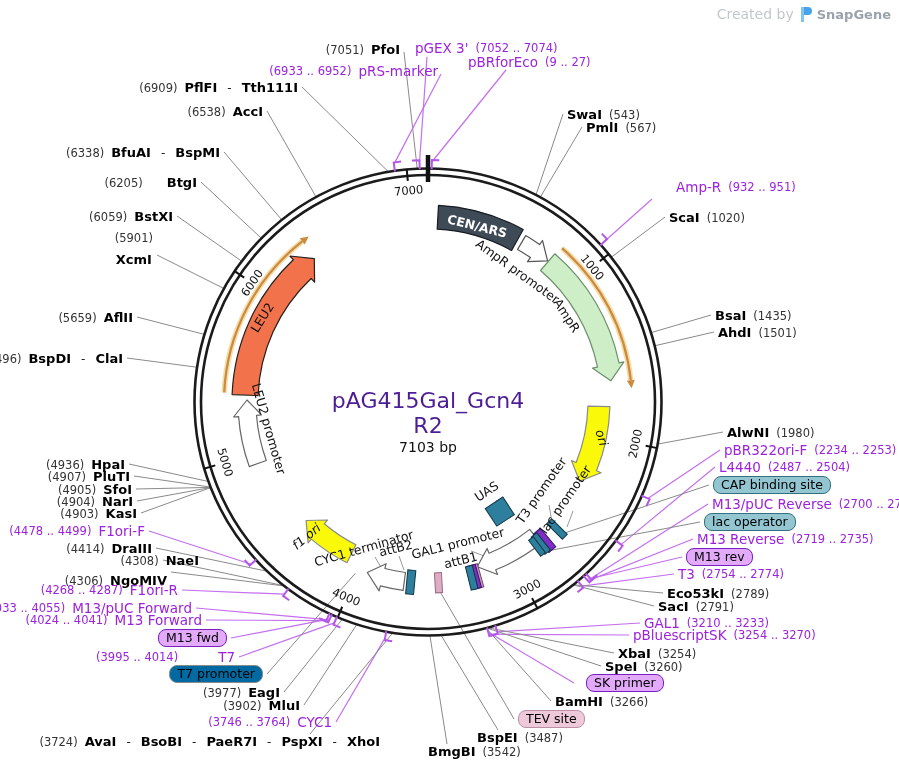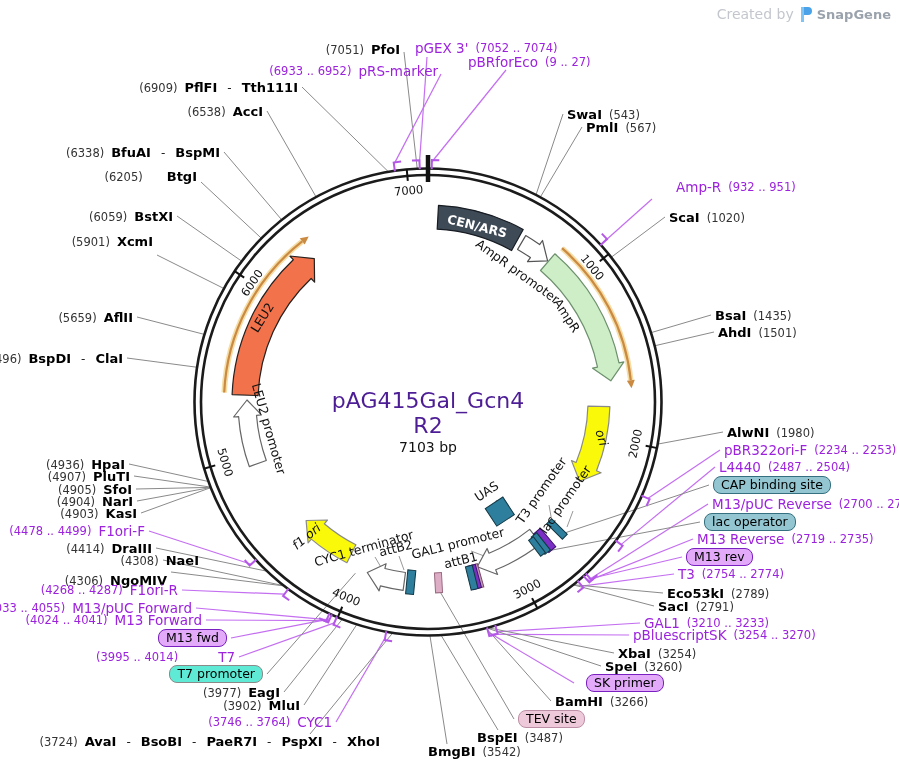--- a/index.html
+++ b/index.html
@@ -10,21 +10,21 @@
   .lbl{position:absolute;white-space:nowrap;display:flex;align-items:center;gap:7px;
        transform:translateY(-50%);pointer-events:auto;}
   .lbl span.enz{font-weight:700;font-size:13px;color:#000;}
   .lbl span.pos{font-size:11.5px;color:#333;}
   .lbl span.dash{font-size:12px;color:#222;margin:0 3px;}
   .lbl span.pname{font-size:13.5px;color:#9c22dd;}
   .lbl span.ppos{font-size:11.5px;color:#9c22dd;}
   .boxed{border-radius:8px;padding:0 7px 1px;font-size:12.5px;color:#000;border:1.6px solid;}
   .box-teal{background:#93c6d1;border-color:#34707f;}
   .box-purple{background:#e3aafa;border-color:#7a1fc0;}
-  .box-white{background:#5eead4;border-color:#8a8a8a;}
+  .box-white{background:#0369a1;border-color:#8a8a8a;}
   .box-pink{background:#edc9da;border-color:#bd8fa6;}
   #title{position:absolute;left:318px;top:388px;width:220px;text-align:center;}
   #title .name{font-weight:400;font-size:22px;color:#4c1d95;}
   #title .size{font-size:14px;color:#111;margin-top:1px;}
   #watermark{position:absolute;right:8px;top:6px;display:flex;align-items:center;gap:5px;}
   #watermark .created{font-size:14px;color:#c3c7cd;}
   #watermark .brand{font-size:13px;font-weight:600;color:#9aa2ac;}
 </style>
 </head>
 <body>
@@ -199,29 +199,29 @@
       <div class="lbl" style="top: 111px; right: 636px;">
         <span class="pos">(6538)</span>
         <span class="enz">AccI</span>
       </div>
       <div class="lbl" style="top: 152px; right: 679px;">
         <span class="pos">(6338)</span>
         <span class="enz">BfuAI</span>
         <span class="dash">-</span>
         <span class="enz">BspMI</span>
       </div>
-      <div class="lbl" style="top: 176px; right: 702px; gap: 24px;">
+      <div class="lbl" style="top: 182px; right: 702px; gap: 24px;">
         <span class="pos">(6205)</span>
         <span class="enz">BtgI</span>
       </div>
       <div class="lbl" style="top: 216px; right: 726px;">
         <span class="pos">(6059)</span>
         <span class="enz">BstXI</span>
       </div>
-      <div class="lbl" style="top: 241px; right: 746px;">
+      <div class="lbl" style="top: 249px; right: 746px; flex-direction: column;">
         <span class="pos">(5901)</span>
         <span class="enz">XcmI</span>
       </div>
       <div class="lbl" style="top: 317px; right: 766px;">
         <span class="pos">(5659)</span>
         <span class="enz">AflII</span>
       </div>
       <div class="lbl" style="top: 358px; right: 776px;">
         <span class="pos">(5496)</span>
         <span class="enz">BspDI</span>

